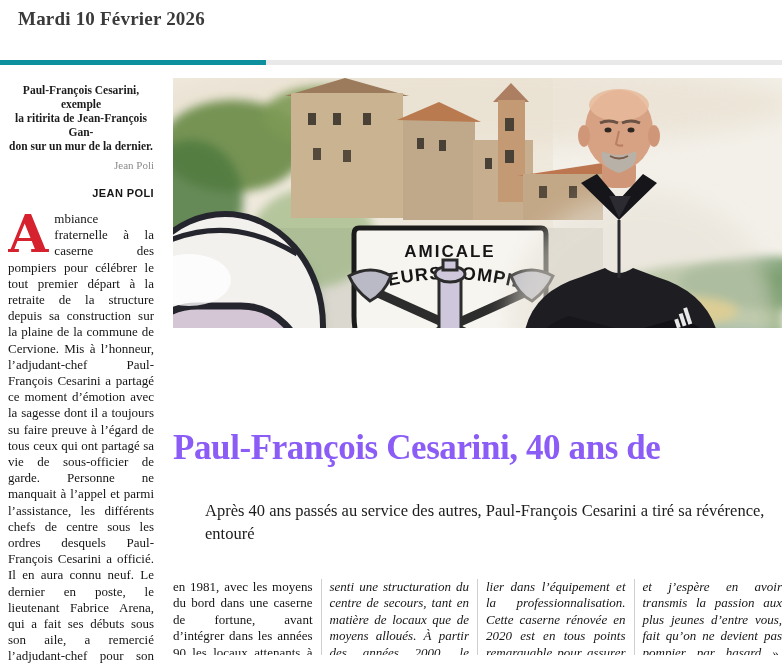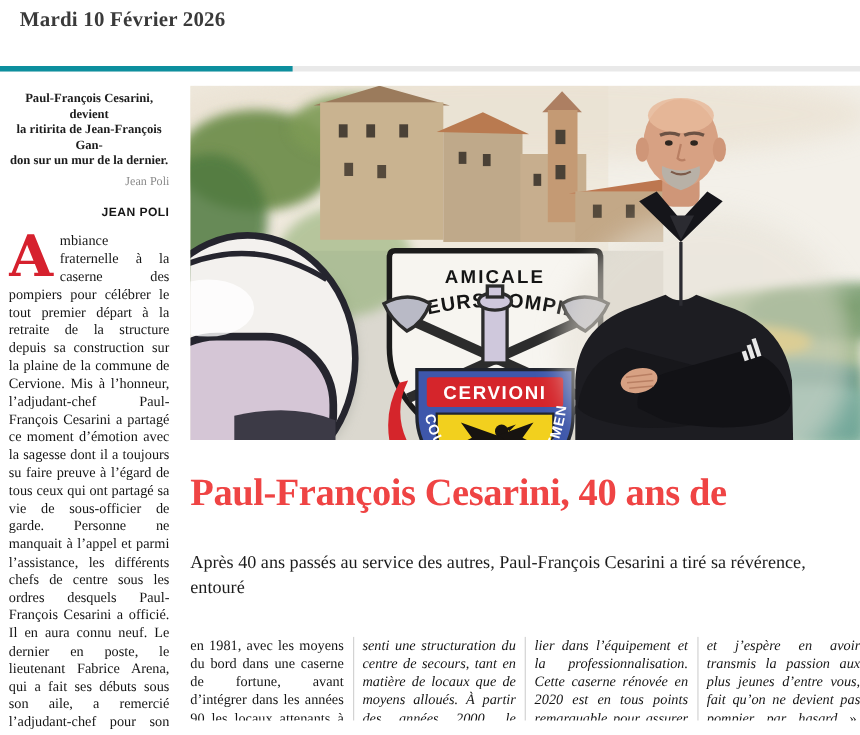--- a/index.html
+++ b/index.html
@@ -40,37 +40,37 @@
   .dropcap{
     float:left;
     font-family:"DejaVu Serif", serif;
     font-size:52px;line-height:42px;font-weight:bold;color:#d6212e;
     padding:2px 6px 0 0;
   }
   .it{font-style:italic;}
 
   
   .photo{
-    position:absolute;left:173px;top:78px;width:609px;height:322px;
+    position:absolute;left:173px;top:78px;width:609px;height:250px;
     overflow:hidden;background:#f0ebe1;
   }
   .photo svg{display:block;}
 
   
   .headline{
     position:absolute;left:173px;top:402px;width:609px;
-    font-size:35px;line-height:45px;font-weight:bold;color:#ef4444;
+    font-size:35px;line-height:45px;font-weight:bold;color:#8b5cf6;
     letter-spacing:-.4px;
   }
   .headline span{display:block;}
   .standfirst{
     position:absolute;left:173px;top:500px;width:609px;
     font-size:16.5px;line-height:22.5px;color:#1c1c1c;
   }
-  .standfirst span{display:block;}
+  .standfirst span{display:block;margin-left:32px;}
 
   
   .cols{
     position:absolute;left:173px;top:566px;width:609px;height:102px;
     display:flex;
   }
   .col{
     flex:1 1 0;padding:0 8px;overflow:hidden;
     font-size:13px;line-height:16.4px;color:#151515;text-align:justify;
     border-left:1px solid #cfcfcf;
@@ -82,21 +82,21 @@
 <body>
 
 <div class="date">Mardi 10 Février 2026</div>
 
 <div class="rule">
   <div class="teal"></div>
 </div>
 
 <div class="leftcol">
   <div class="caption">
-    <span>Paul-François Cesarini, devient</span>
+    <span>Paul-François Cesarini, exemple</span>
     <span>la ritirita de Jean-François Gan-</span>
     <span>don sur un mur de la dernier.</span>
   </div>
   <div class="credit">Jean Poli</div>
   <div class="byline">JEAN POLI</div>
   <div class="bodytext">
     <p>
       <span class="dropcap">A</span><span>mbiance fraternelle à la caserne des pompiers pour célébrer le tout premier départ à la retraite de la structure depuis sa construction sur la plaine de la commune de Cervione. Mis à l’honneur, l’adjudant-chef Paul-François Cesarini a partagé ce moment d’émotion avec la sagesse dont il a toujours su faire preuve à l’égard de tous ceux qui ont partagé sa vie de sous-officier de garde. Personne ne manquait à l’appel et parmi l’assistance, les différents chefs de centre sous les ordres desquels Paul-François Cesarini a officié. Il en aura connu neuf. Le dernier en poste, le lieutenant Fabrice Arena, qui a fait ses débuts sous son aile, a remercié l’adjudant-chef pour son dévouement : « </span><span class="it">Il a été un père pour nous tous. Il nous a inculqué son sens du professionnalisme, avec un grand soin du détail et les valeurs de courage. Il reste un exemple à suivre pour nous tous</span>
     </p>
 

